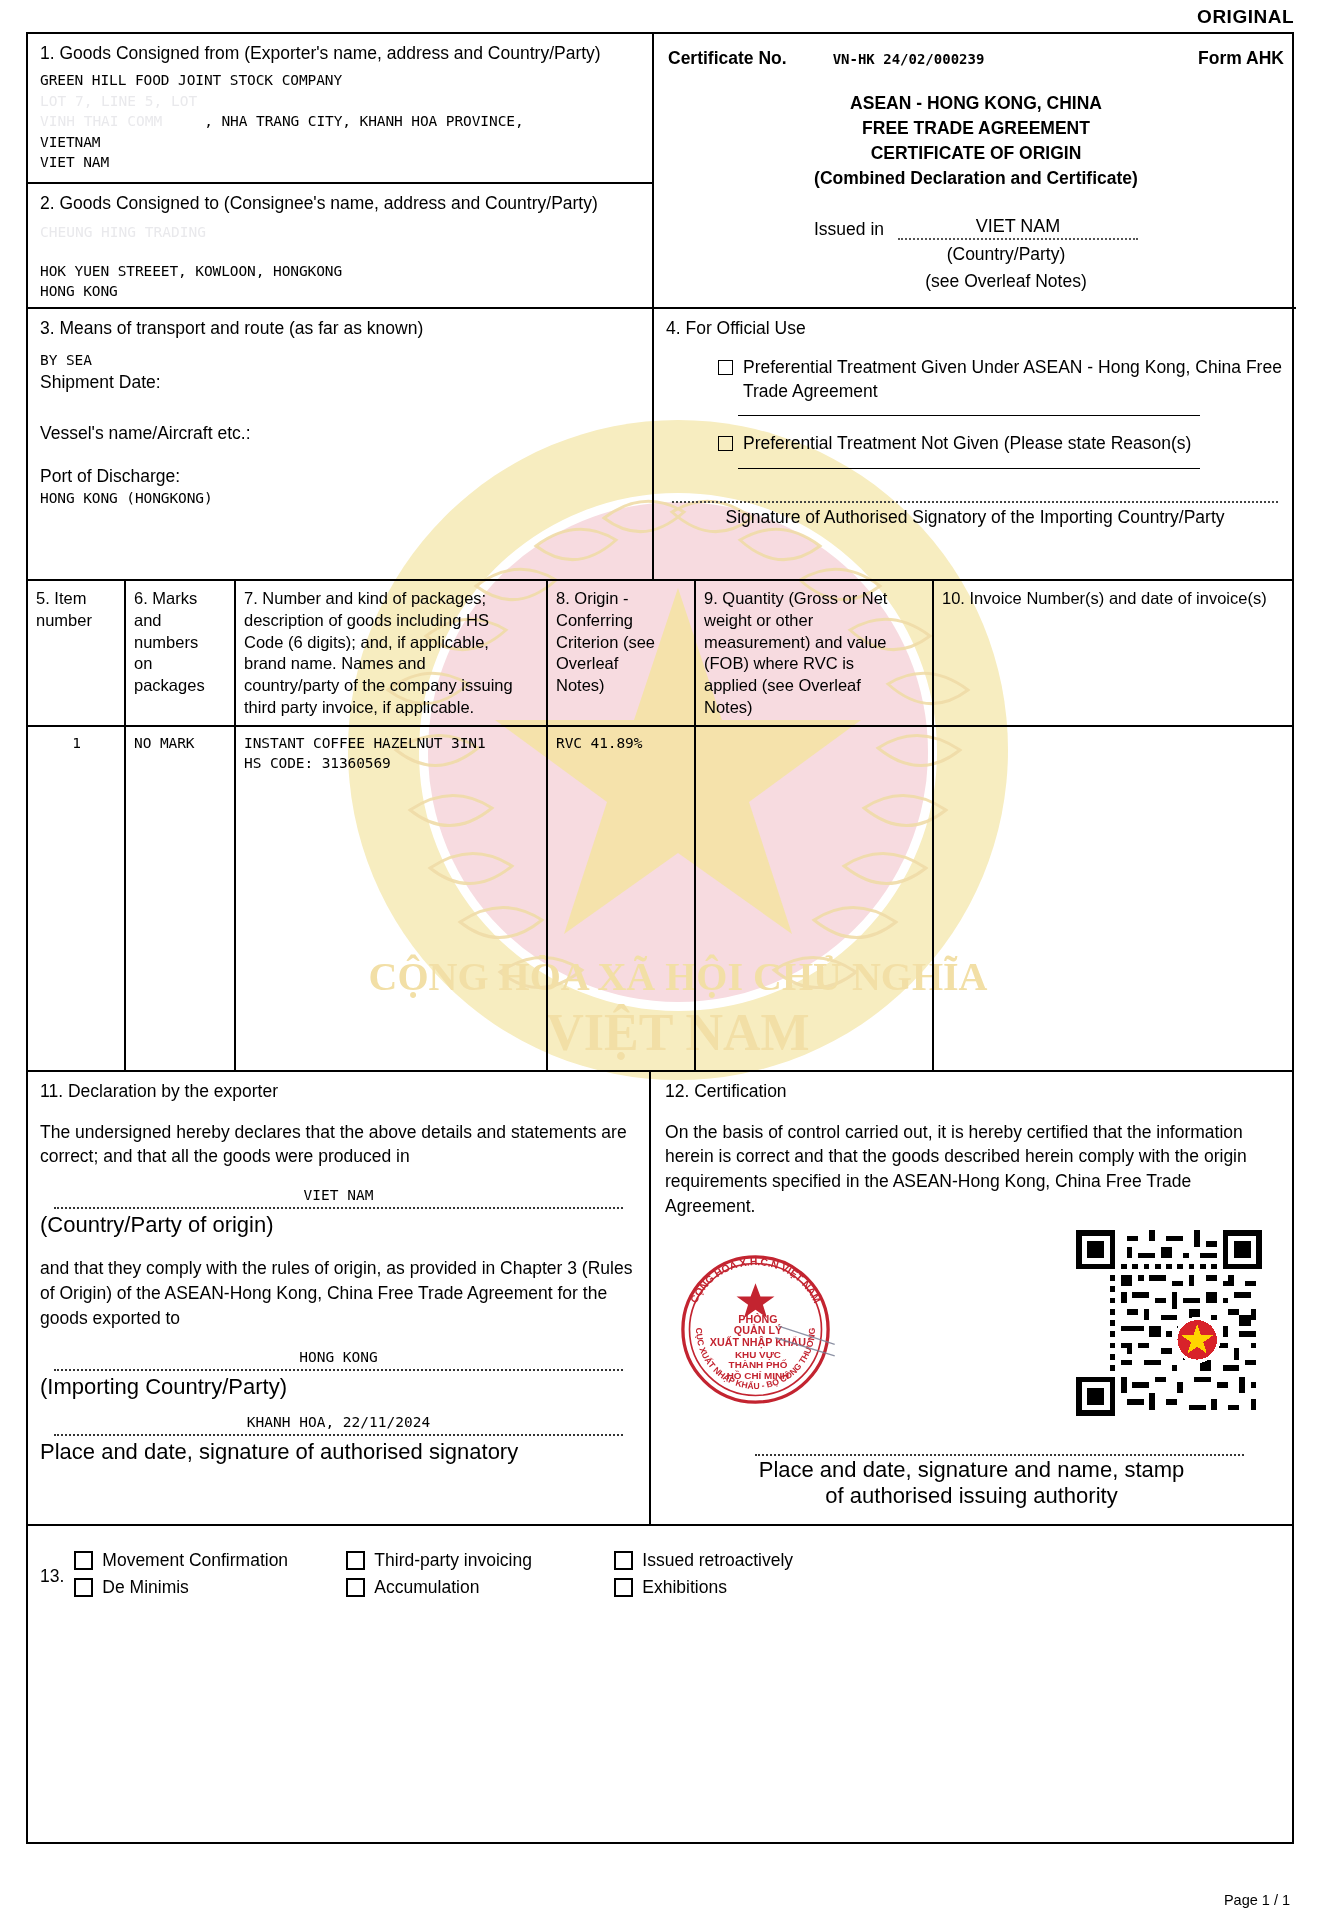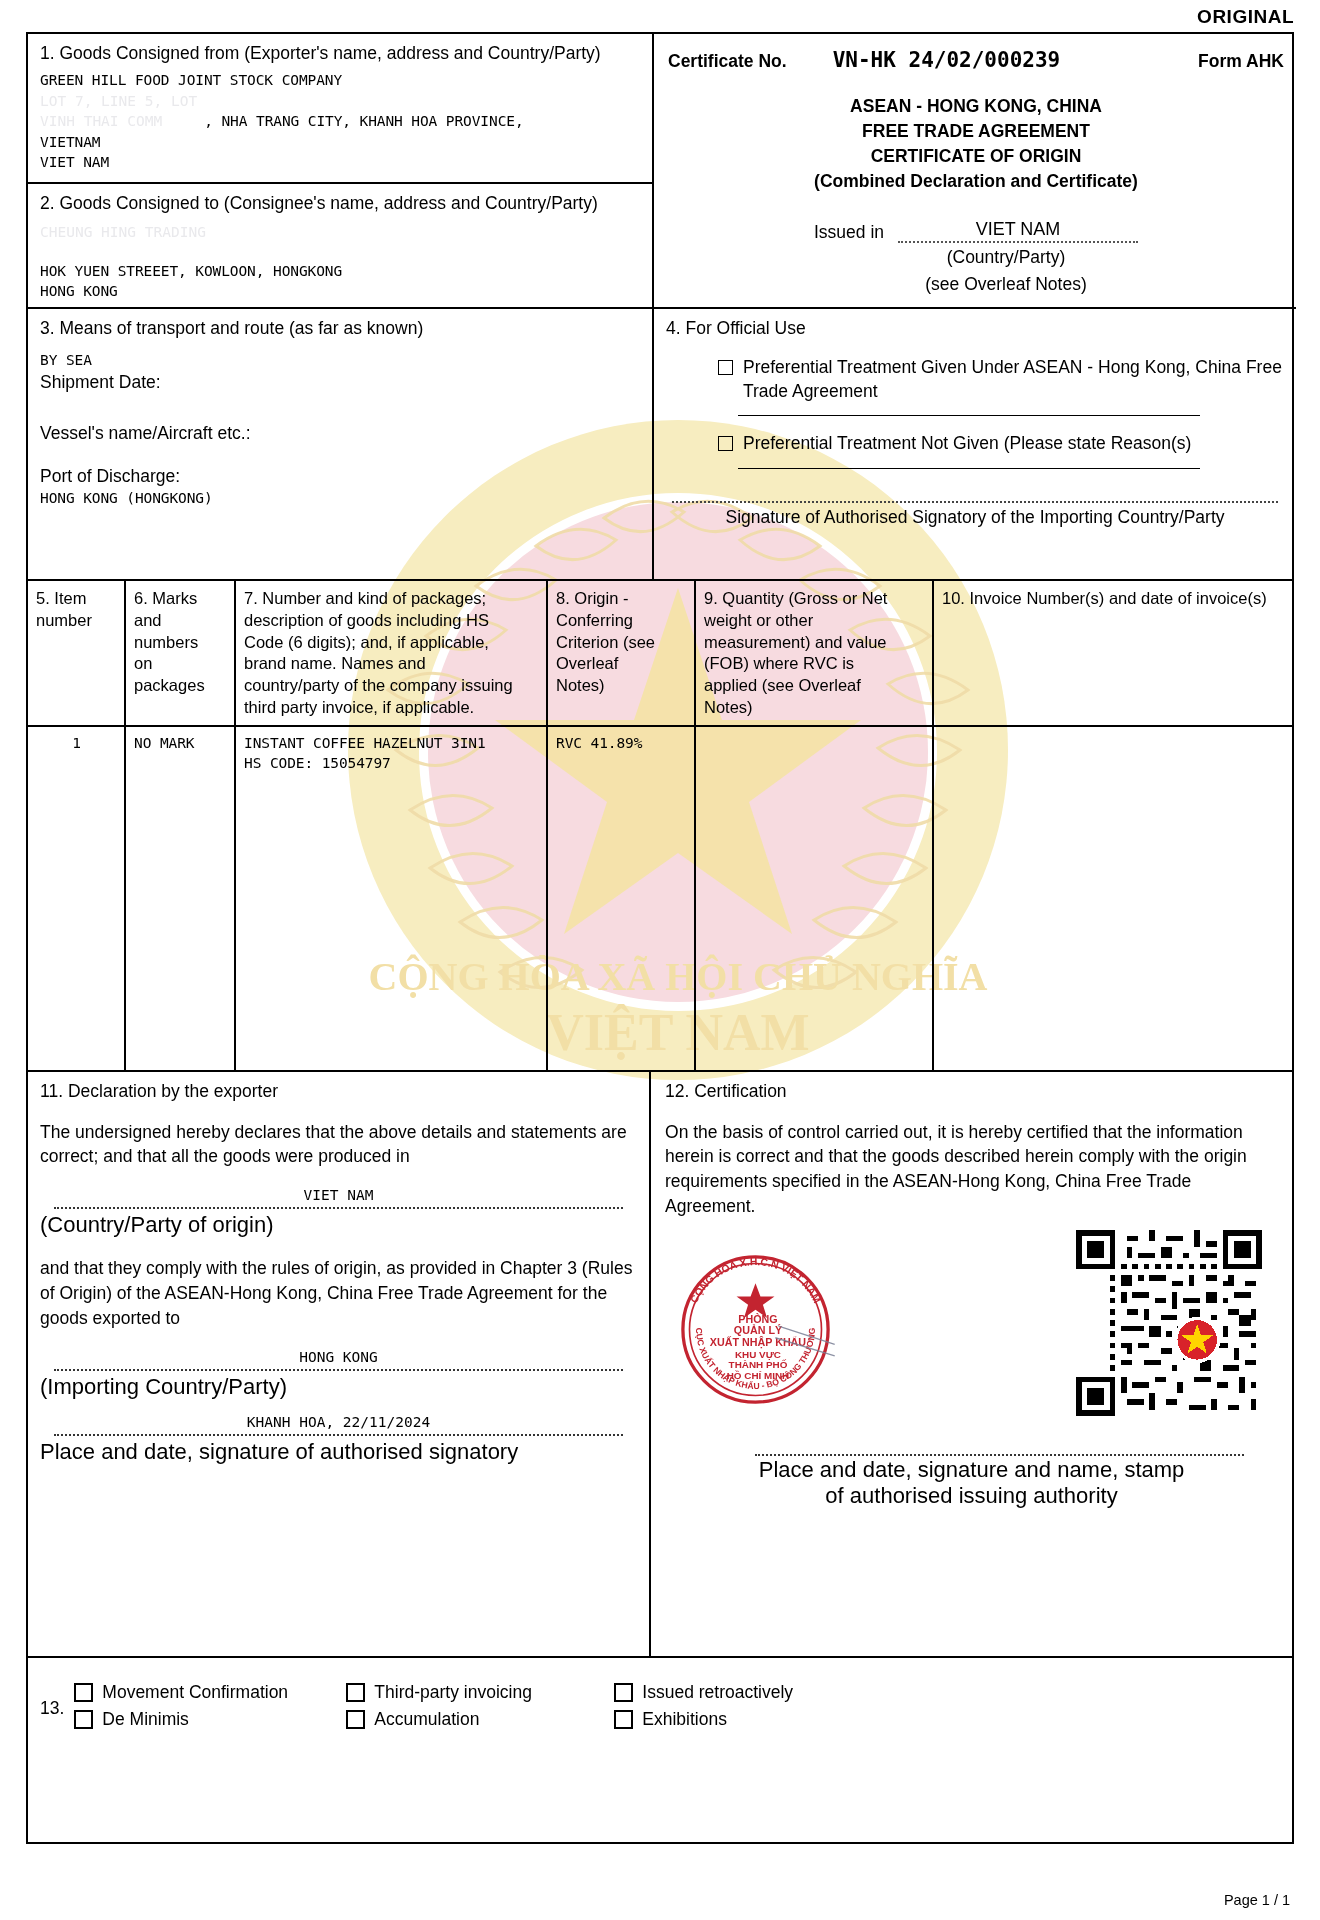--- a/index.html
+++ b/index.html
@@ -83,21 +83,21 @@
   .box4 { width: 642px; height: 270px; padding: 8px 12px 0 12px; }
 
   .cert-no-line {
     display: flex; align-items: baseline;
     font-size: 17.5px; font-weight: bold;
     margin-top: 4px;
   }
   .cert-no-label { }
   .cert-no-val {
     font-family: "DejaVu Sans Mono", monospace;
-    font-size: 21px; font-weight: bold;
+    font-size: 14px; font-weight: bold;
     margin-left: 46px;
     letter-spacing: 0px;
   }
   .form-ahk {
     margin-left: auto;
     font-size: 17.5px; font-weight: bold;
   }
   .title-block {
     text-align: center;
     font-weight: bold;
@@ -158,21 +158,21 @@
   .c9 { width: 238px; }
   .c10 { width: 358px; }
 
   .tbody { display: flex; height: 345px; }
   .td {
     padding: 6px 7px 0 8px;
   }
   .td.center { text-align: center; }
 
   
-  .decl { width: 624px; height: 584px; padding: 9px 12px 0 12px; }
+  .decl { width: 624px; height: 452px; padding: 9px 12px 0 12px; }
   .cert12 { width: 642px; height: 452px; padding: 9px 14px 0 14px; position: relative; }
   .sec-title { font-size: 17.5px; }
   .para {
     font-size: 17.5px; line-height: 1.42; margin-top: 18px;
   }
   .centered-val {
     text-align: center;
     font-family: "DejaVu Sans Mono", monospace;
     font-size: 14.5px;
     margin-top: 18px;
@@ -369,21 +369,21 @@
 
     <div class="tbody bb">
       <div class="td c5 br center">
         <div class="mono" style="text-align:center;">1</div>
       </div>
       <div class="td c6 br">
         <div class="mono">NO MARK</div>
       </div>
       <div class="td c7 br">
         <div class="mono">INSTANT COFFEE HAZELNUT 3IN1</div>
-        <div class="mono">HS CODE: 15054797</div>
+        <div class="mono">HS CODE: 31360569</div>
       </div>
       <div class="td c8 br">
         <div class="mono">RVC 41.89%</div>
       </div>
       <div class="td c9 br">
         <div class="mono"></div>
       </div>
       <div class="td c10">
         <div class="mono"></div>
       </div>

